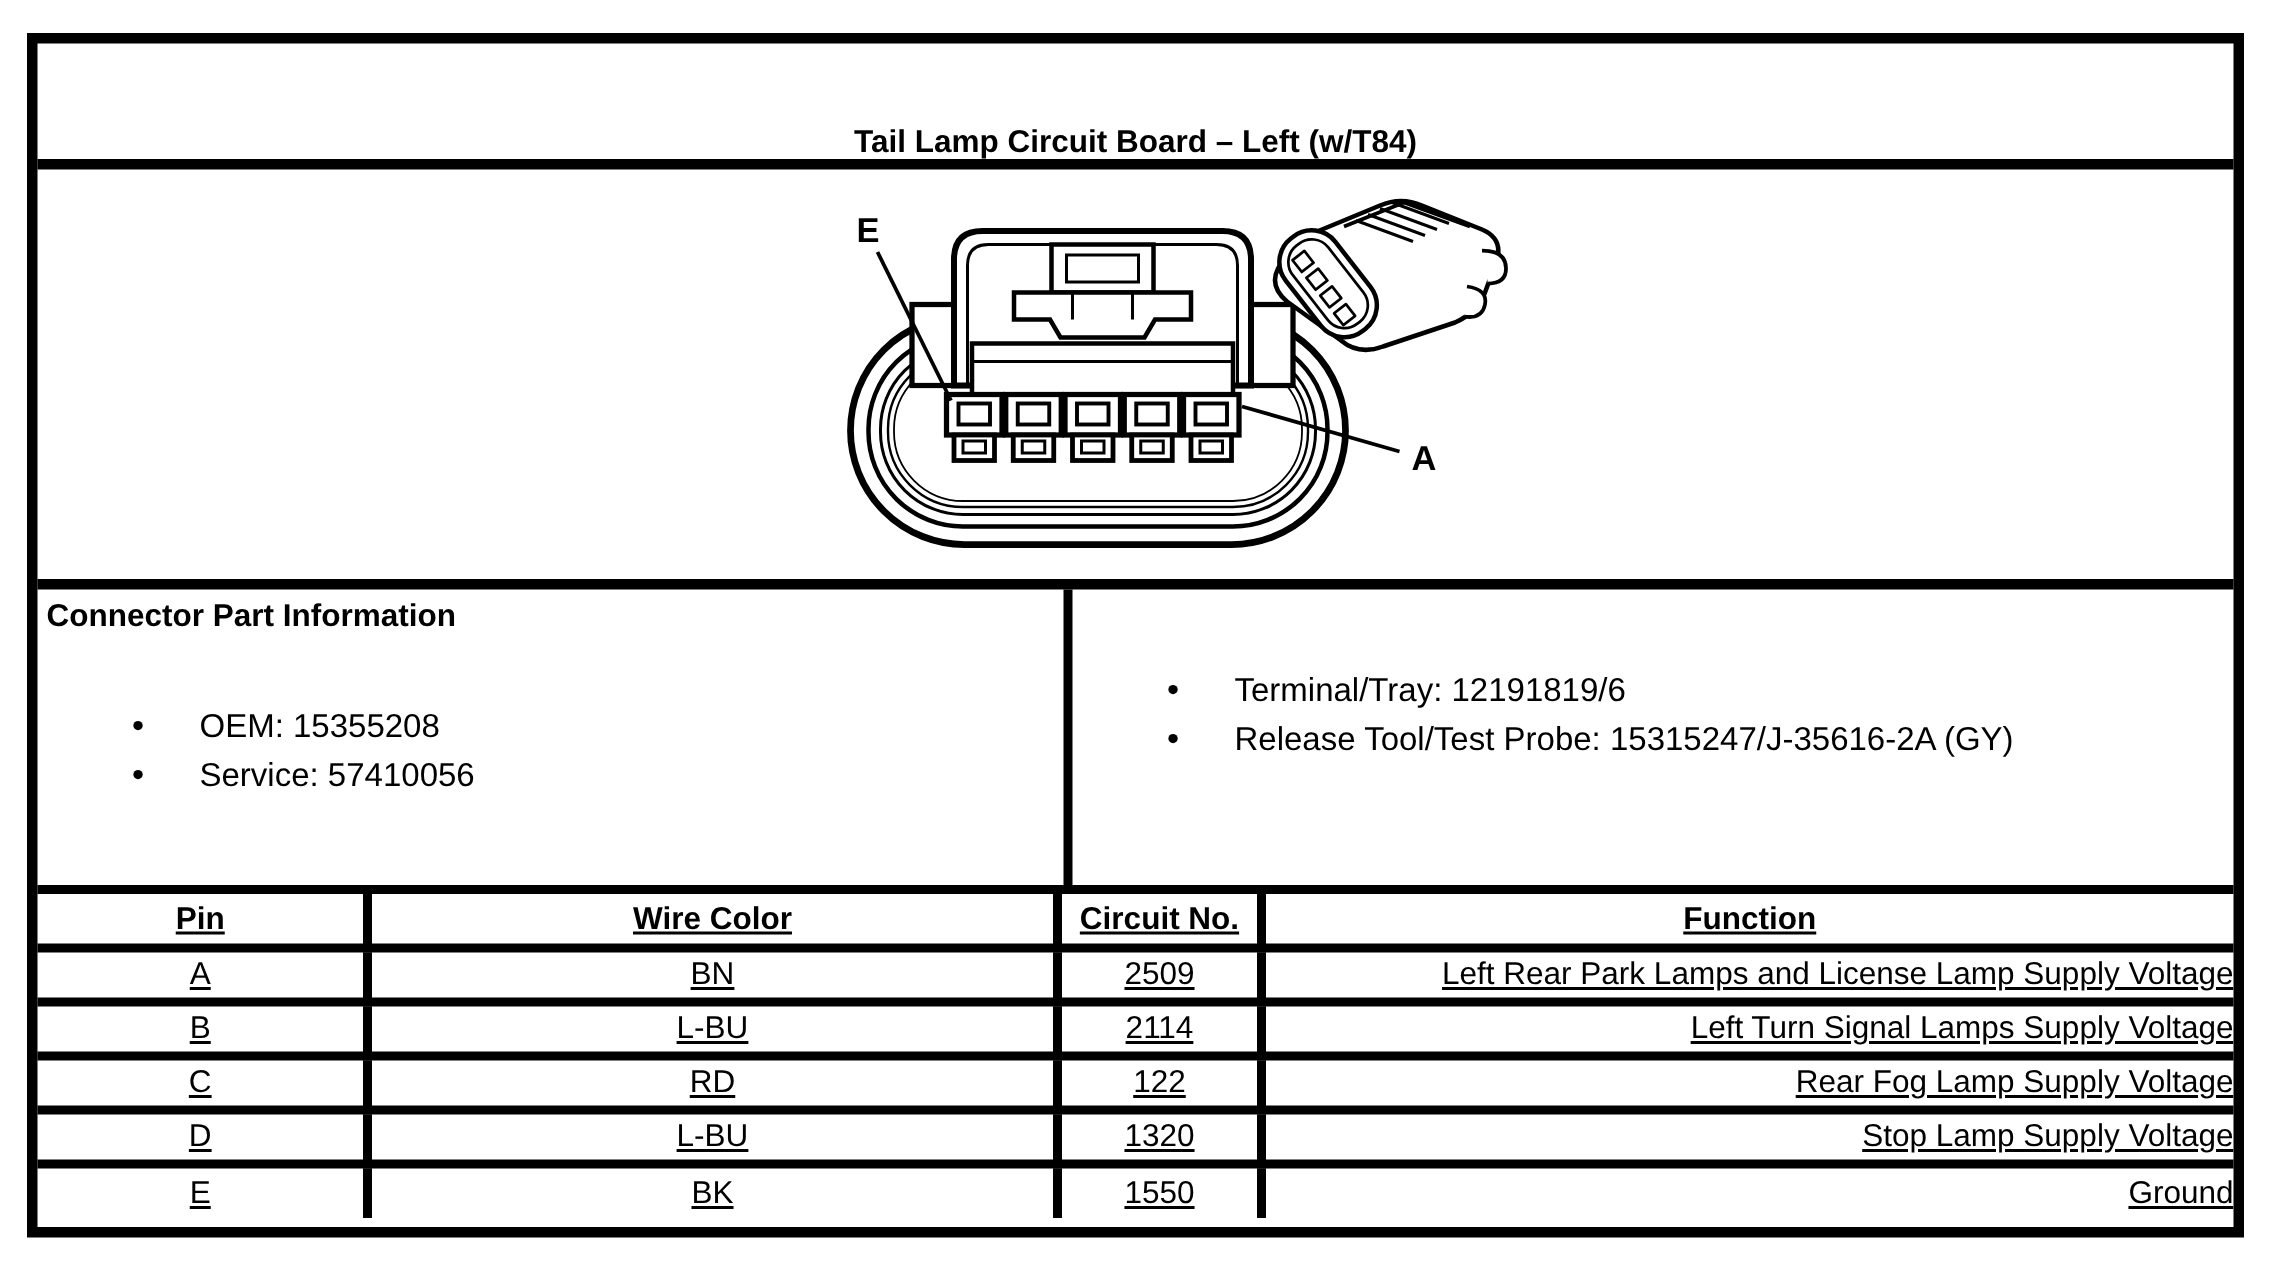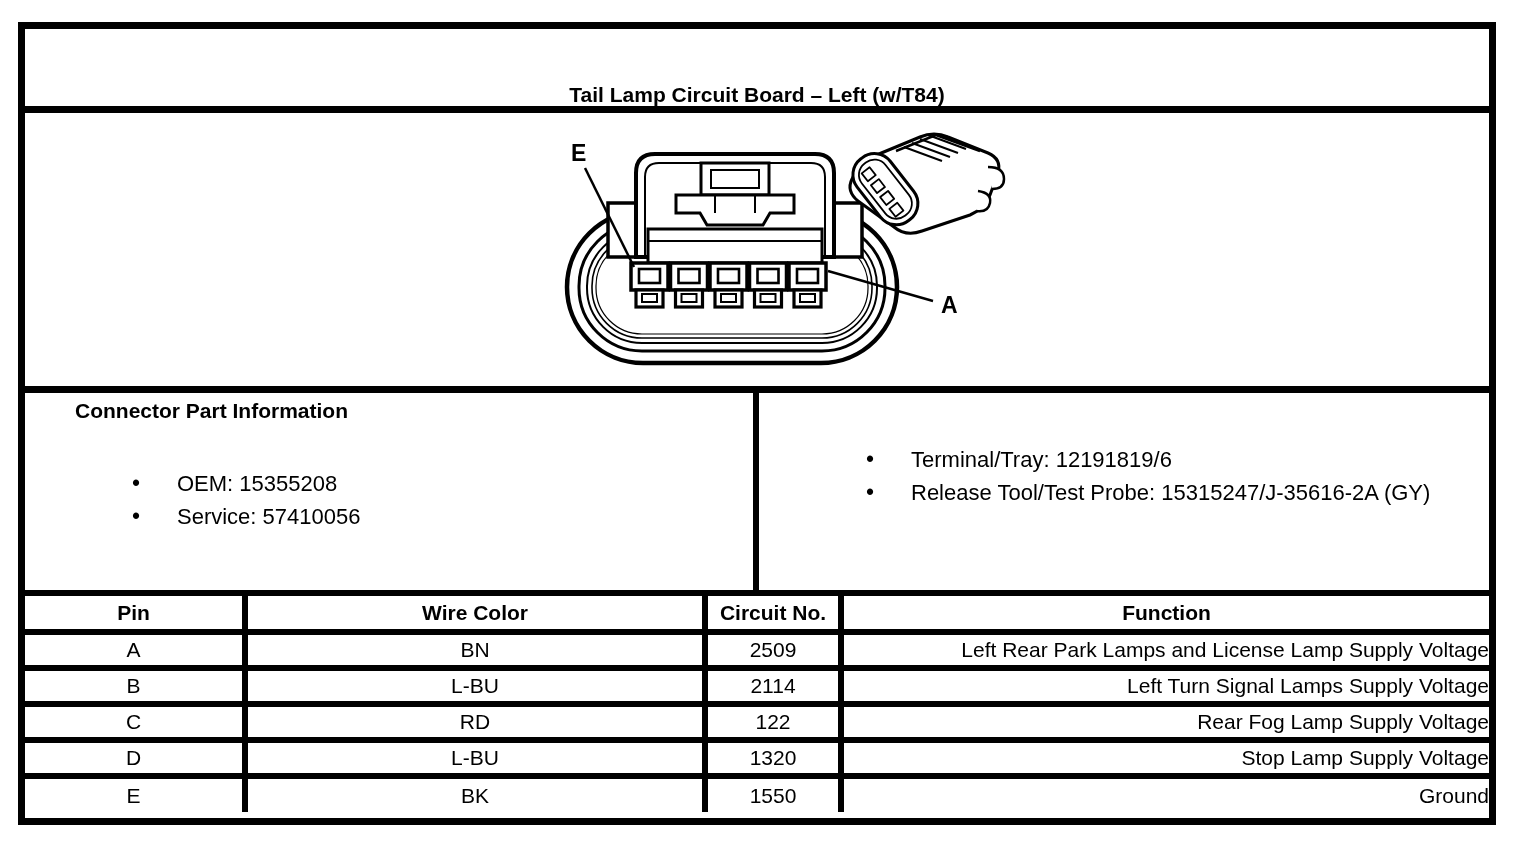--- a/index.html
+++ b/index.html
@@ -30,21 +30,21 @@
     border-bottom: 7px solid #000;
     position: relative;
     overflow: hidden;
   }
   .diagram-svg { display: block; width: 1464px; height: 280px; }
   .info-row {
     height: 203px;
     border-bottom: 6px solid #000;
     display: flex;
   }
-  .info-panel { padding: 6px 0 0 6px; overflow: hidden; margin-left: 44px; }
+  .info-panel { padding: 6px 0 0 6px; overflow: hidden; }
   .info-left  { width: 690px; border-right: 6px solid #000; }
   .info-right { flex: 1; }
   .info-heading { font-size: 21px; font-weight: bold; }
   .spec-list { list-style: none; margin: 44px 0 0 0; padding: 0; }
   .spec-item {
     position: relative;
     padding-left: 102px;
     font-size: 22px;
     line-height: 33px;
     white-space: nowrap;
@@ -52,20 +52,21 @@
   .spec-item::before {
     content: "\2022";
     position: absolute;
     left: 57px;
     font-size: 23px;
   }
   .pin-table {
     width: 100%;
     border-collapse: collapse;
     table-layout: fixed;
+    text-decoration: underline;
   }
   .pin-table th, .pin-table td {
     border: 6px solid #000;
     height: 36px;
     padding: 0;
     font-size: 21px;
     text-align: center;
     overflow: hidden;
     white-space: nowrap;
   }

